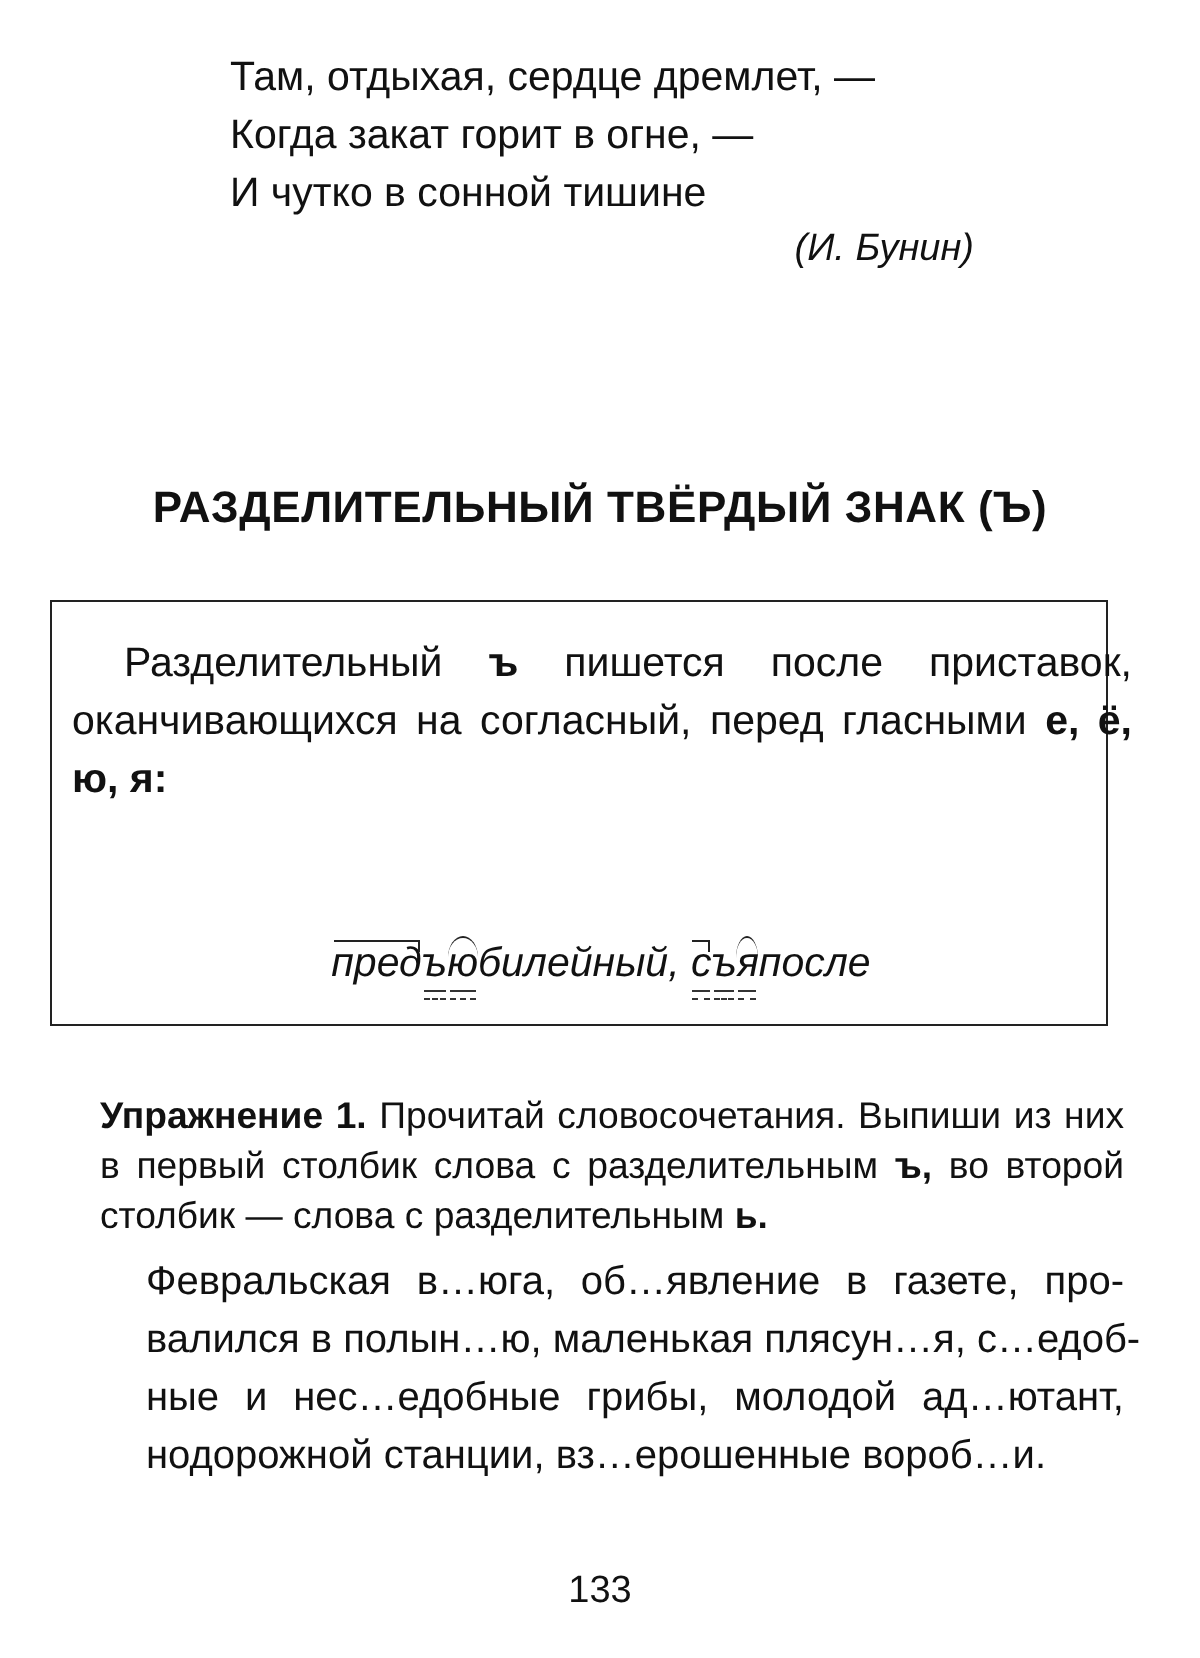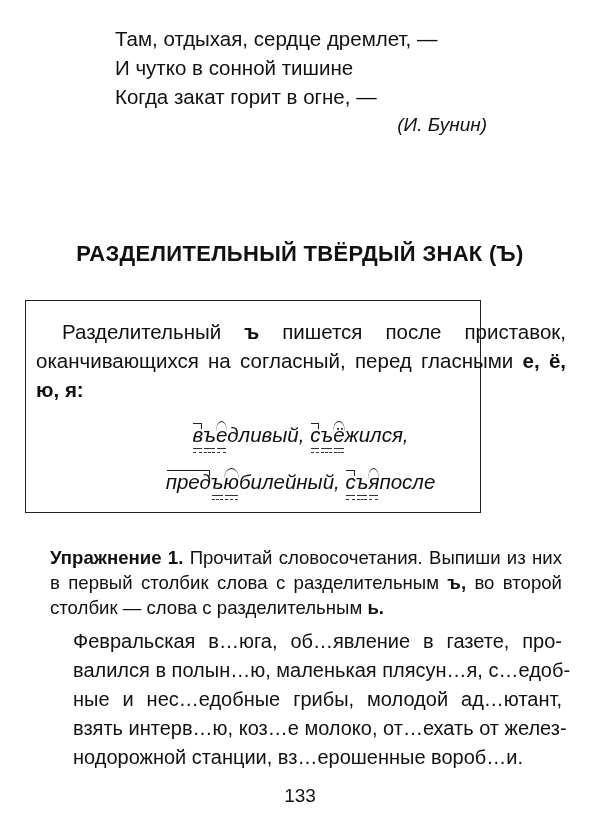--- a/index.html
+++ b/index.html
@@ -40,21 +40,21 @@
       text-align: center;
       font-weight: bold;
       font-size: 22px;
       letter-spacing: 0.3px;
     }
 
     .rule-box {
       position: absolute;
       left: 25px;
       top: 300px;
-      width: 456px;
+      width: 529px;
       height: 213px;
       border: 1.6px solid #222222;
       box-sizing: border-box;
     }
     .rule-text {
       position: absolute;
       left: 10px;
       top: 16px;
       width: 530px;
       font-size: 20.5px;
@@ -148,44 +148,39 @@
       width: 600px;
       text-align: center;
       font-size: 19px;
     }
   </style>
 </head>
 <body>
 
 <div class="poem">
   <div class="poem-line">Там, отдыхая, сердце дремлет, —</div>
+  <div class="poem-line">Когда закат горит в огне, —</div>
   <div class="poem-line">И чутко в сонной тишине</div>
-  <div class="poem-line">Когда закат горит в огне, —</div>
   <div class="poem-author"><span class="it">(И. Бунин)</span></div>
 </div>
 
 <div class="section-title">РАЗДЕЛИТЕЛЬНЫЙ ТВЁРДЫЙ ЗНАК (Ъ)</div>
 
 <div class="rule-box">
   <div class="rule-text"><span class="indent"></span><span>Разделительный </span><b>ъ</b><span> пишется после приставок, оканчивающихся на согласный, перед гласными </span><span class="rule-vowels">е, ё, ю, я:</span></div>
 
-  <div class="example example-1">
-    <span class="word"><span class="morph prefix uline">в</span><span class="morph uline">ъ</span><span class="morph root uline">е</span><span>дливый</span></span><span>, </span>
-    <span class="word"><span class="morph prefix uline">с</span><span class="morph uline">ъ</span><span class="morph root uline">ё</span><span>жился</span></span><span>,</span>
-  </div>
 
   <div class="example example-2">
     <span class="word"><span class="morph prefix">пред</span><span class="morph uline">ъ</span><span class="morph root uline">ю</span><span>билейный</span></span><span>, </span>
     <span class="word"><span class="morph prefix uline">с</span><span class="morph uline">ъ</span><span class="morph root uline">я</span><span>после</span></span><span></span>
   </div>
 </div>
 
 <div class="exercise"><span class="exercise-title">Упражнение 1.</span><span> Прочитай словосочетания. Выпиши из них в первый столбик слова с разделительным </span><span class="exercise-bold">ъ,</span><span> во второй столбик — слова с разделительным </span><span class="exercise-bold">ь.</span></div>
 
 <div class="exercise-body">
   <span class="line first">Февральская в…юга, об…явление в газете, про-</span>
   <span class="line">валился в полын…ю, маленькая плясун…я, с…едоб-</span>
   <span class="line">ные и нес…едобные грибы, молодой ад…ютант,</span>
-  <span class="line">взять интерв…ю, коз…е молоко, от…ехать от желез-</span>
   <span class="line last">нодорожной станции, вз…ерошенные вороб…и.</span>
 </div>
 
 <div class="page-number">133</div>
 
 </body></html>

